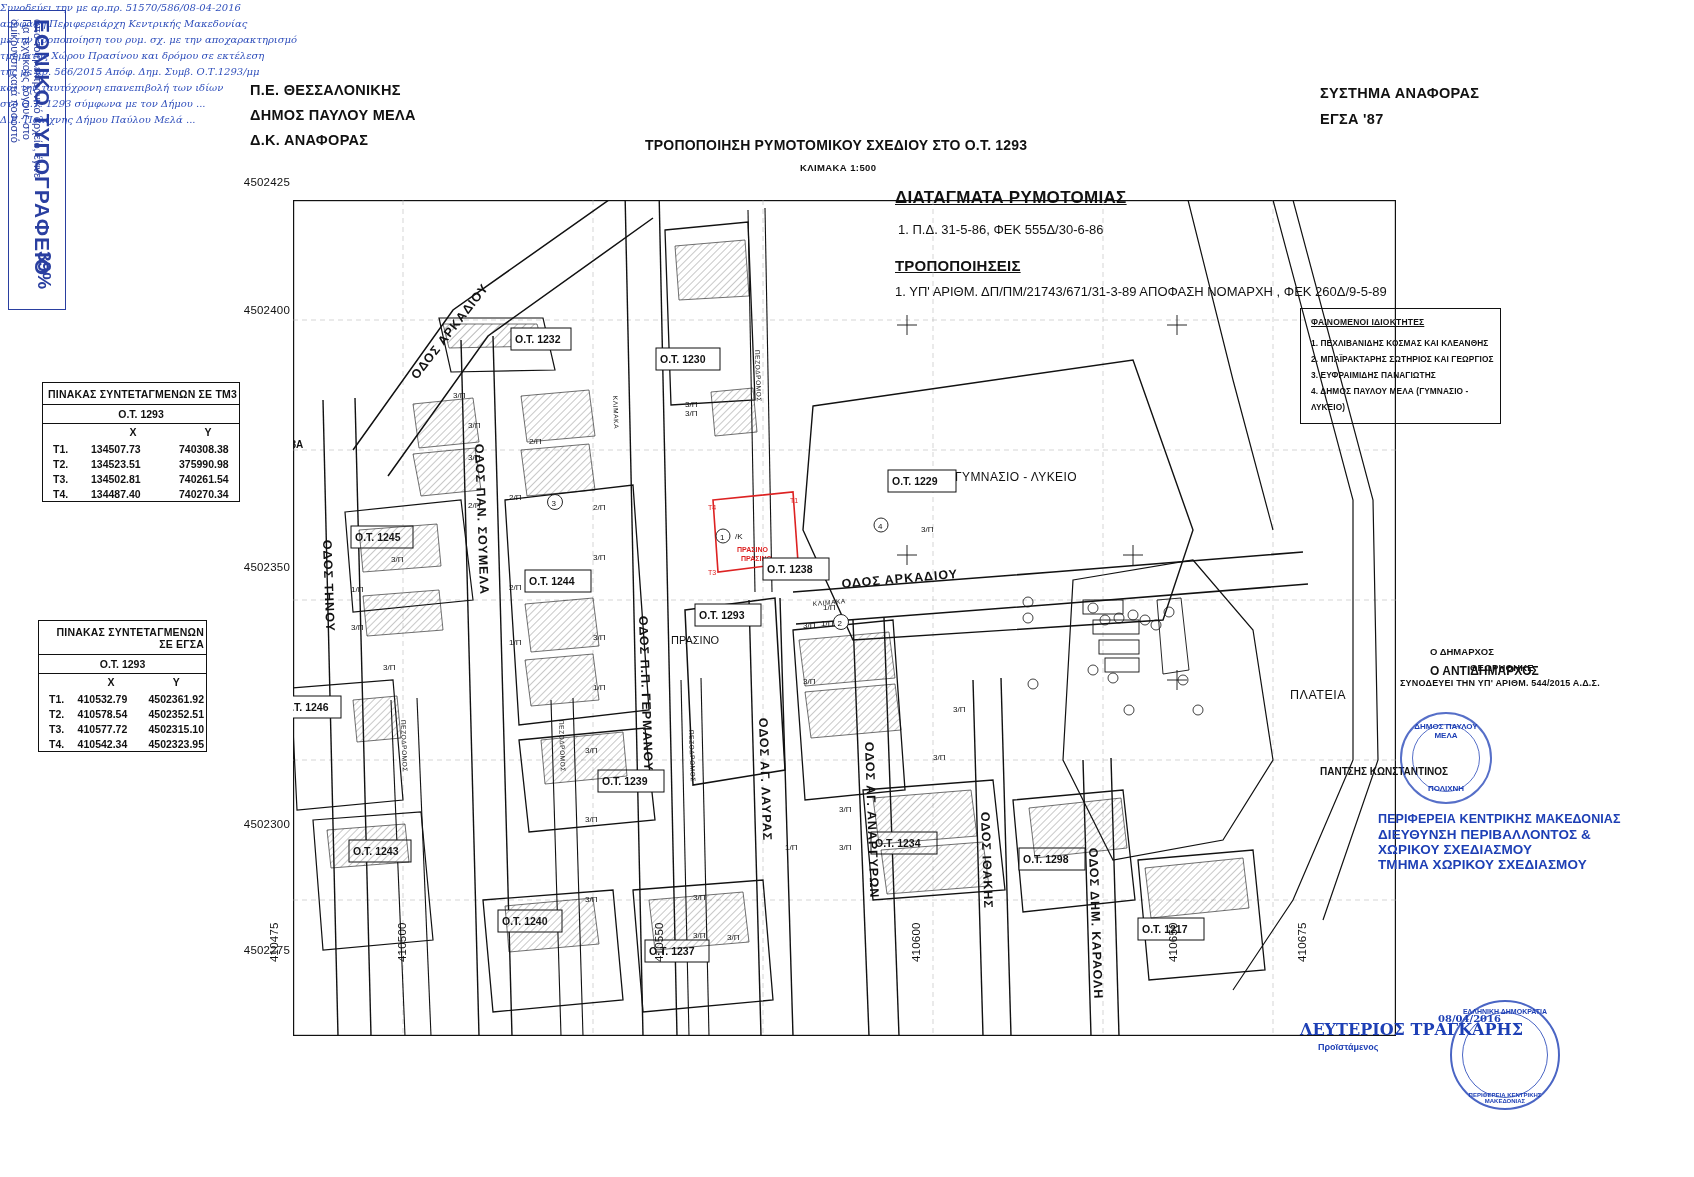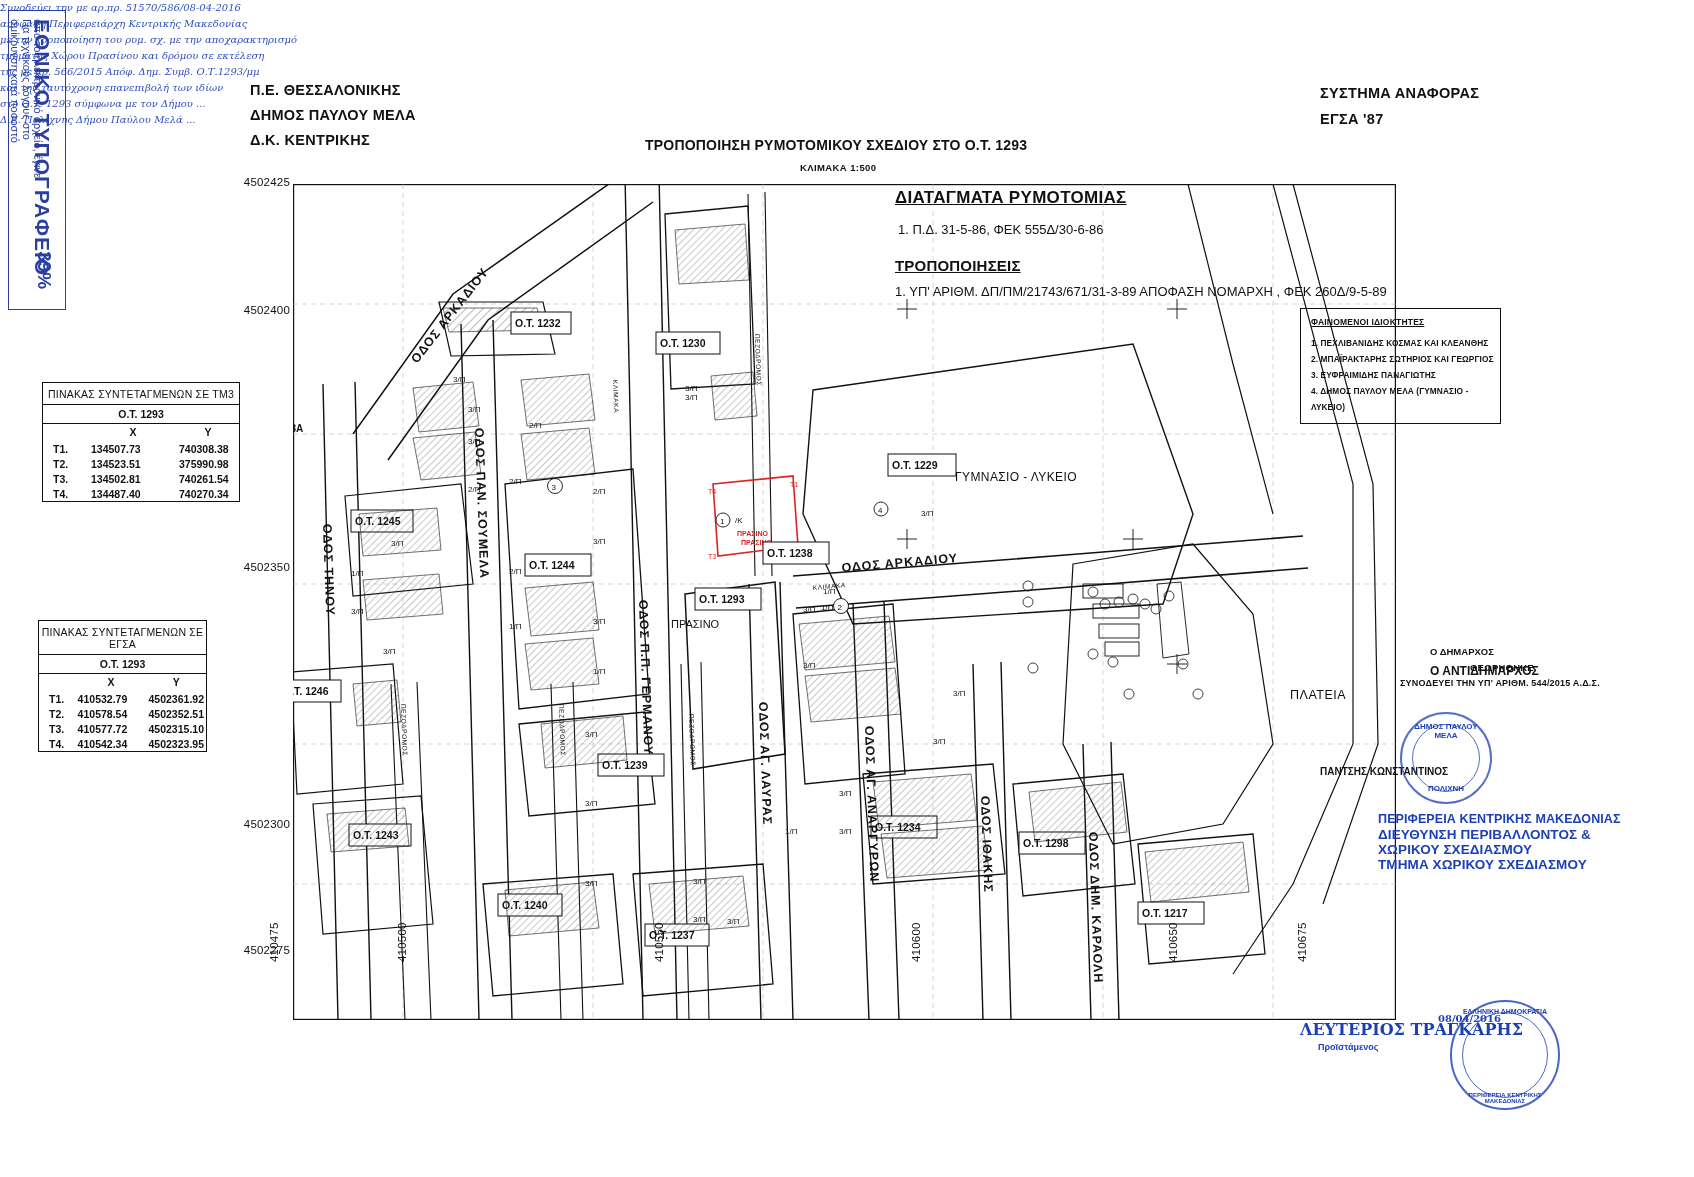--- a/index.html
+++ b/index.html
@@ -98,23 +98,23 @@
   }
 
   
   .coord-table {
     position: absolute;
     border: 1.2px solid #111;
     background: #fff;
     box-sizing: border-box;
   }
   .coord-table .ct-title {
-    text-align: center;
+    text-align: right;
     font-size: 10.5px;
-    font-weight: normal;
+    font-weight: bold;
     padding: 5px 2px 4px;
     letter-spacing: 0.2px;
   }
   .coord-table .ct-ot {
     text-align: center;
     font-size: 10.5px;
     font-weight: bold;
     border-top: 1px solid #111;
     border-bottom: 1px solid #111;
     padding: 3px 2px;
@@ -195,21 +195,21 @@
   .decrees .d-l2 {
     font-size: 13px;
     margin-top: 8px;
     line-height: 20px;
   }
 
   
   #map-frame {
     position: absolute;
     left: 293px;
-    top: 184px;
+    top: 200px;
     width: 1103px;
     height: 600px;
   }
   #map-svg { display: block; }
 
   
   .axis-label {
     position: absolute;
     font-size: 11.5px;
     letter-spacing: 0.2px;
@@ -351,21 +351,21 @@
   <div class="vtext natl-title">ΕΘΝΙΚΟ ΤΥΠΟΓΡΑΦΕΙΟ</div>
   <div class="vtext natl-sub">Για τεχνικούς λόγους στο</div>
   <div class="vtext natl-sub" style="left:35px;">από το ηλεκτρονικό αρχείο, έγινε</div>
   <div class="vtext natl-sub2">σμίκρυνση κατά ποσοστό</div>
   <div class="vtext natl-pct">39%</div>
 </div>
 
 <div class="hdr-left">
   <div>Π.Ε. ΘΕΣΣΑΛΟΝΙΚΗΣ</div>
   <div>ΔΗΜΟΣ ΠΑΥΛΟΥ ΜΕΛΑ</div>
-  <div>Δ.Κ. ΚΕΝΤΡΙΚΗΣ</div>
+  <div>Δ.Κ. ΑΝΑΦΟΡΑΣ</div>
 </div>
 
 <div class="hdr-right">
   <div>ΣΥΣΤΗΜΑ ΑΝΑΦΟΡΑΣ</div>
   <div>ΕΓΣΑ '87</div>
 </div>
 
 <div class="hdr-center-title">ΤΡΟΠΟΠΟΙΗΣΗ ΡΥΜΟΤΟΜΙΚΟΥ ΣΧΕΔΙΟΥ ΣΤΟ Ο.Τ. 1293</div>
 <div class="hdr-scale">ΚΛΙΜΑΚΑ 1:500</div>
 

